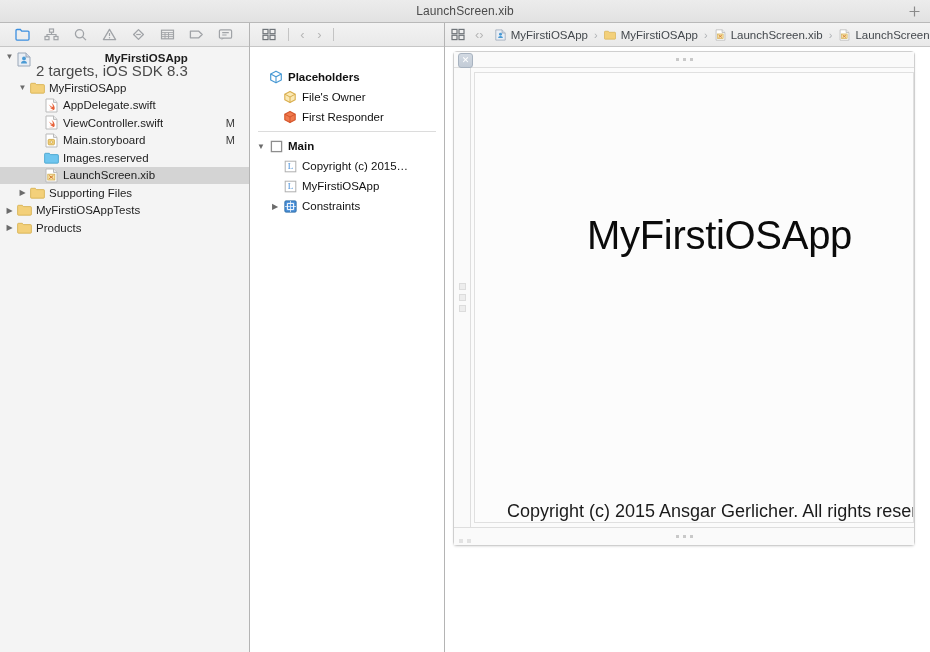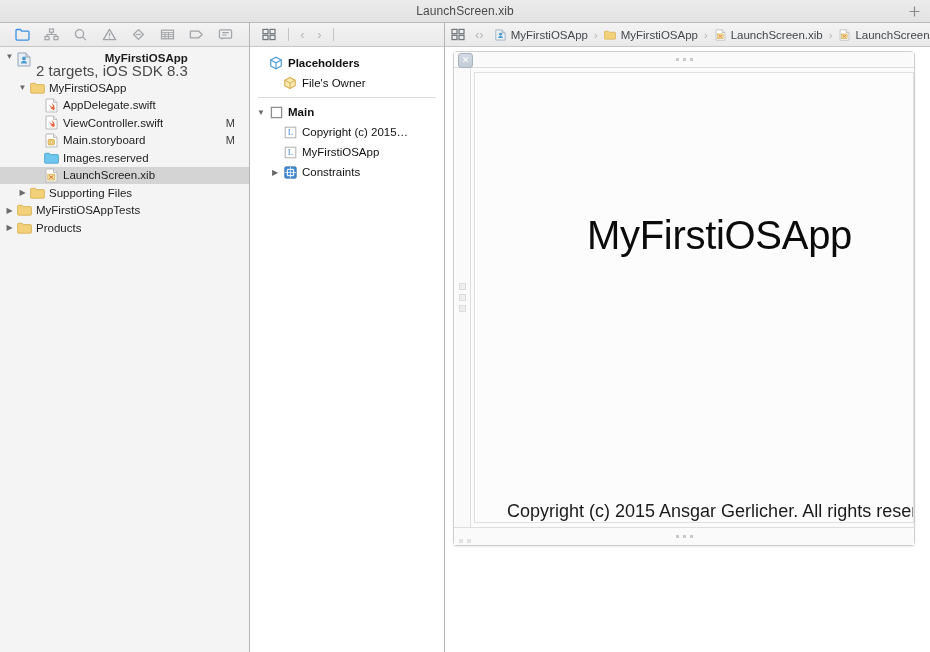--- a/index.html
+++ b/index.html
@@ -142,21 +142,21 @@
 
   
   .outline {
     width: 194px;
     min-width: 194px;
     display: flex;
     flex-direction: column;
     background: #ffffff;
     border-right: 1px solid #b4b4b4;
   }
-  .outline-pad { padding-top: 6px; }
+  .outline-pad { padding-top: 20px; }
   .orow {
     height: 20px;
     display: flex;
     align-items: center;
     font-size: 11.5px;
     color: #111;
     white-space: nowrap;
   }
   .orow .disc { width: 14px; min-width: 14px; }
   .obold { font-weight: bold; }
@@ -568,20 +568,30 @@
           <div class="disc empty" style="margin-left:18px">▶</div>
           <div class="ficon">
             <svg width="14" height="14" viewBox="0 0 14 14">
                 <path d="M7 1.4 12.2 4.2v5.6L7 12.6 1.8 9.8V4.2z" fill="#fbe9b4" stroke="#d9ae4e" stroke-width="1.1" stroke-linejoin="round"></path>
                 <path d="M1.8 4.2 7 7l5.2-2.8M7 7v5.6" fill="none" stroke="#d9ae4e" stroke-width="1"></path>
               </svg>
           </div>
           <span>File's Owner</span>
         </div>
 
+        <div class="orow">
+          <div class="disc empty" style="margin-left:18px">▶</div>
+          <div class="ficon">
+            <svg width="14" height="14" viewBox="0 0 14 14">
+                <path d="M7 1.4 12.2 4.2v5.6L7 12.6 1.8 9.8V4.2z" fill="#f07a4e" stroke="#d4542a" stroke-width="1.1" stroke-linejoin="round"></path>
+                <path d="M1.8 4.2 7 7l5.2-2.8M7 7v5.6" fill="none" stroke="#d4542a" stroke-width="1"></path>
+              </svg>
+          </div>
+          <span>First Responder</span>
+        </div>
 
         <div class="osep"></div>
 
         <div class="orow">
           <div class="disc" style="margin-left:4px">▼</div>
           <div class="ficon">
             <svg width="13" height="13" viewBox="0 0 13 13">
                 <rect x="1.4" y="1.4" width="10.2" height="10.2" fill="#ffffff" stroke="#8e8e8e" stroke-width="1.3"></rect>
               </svg>
           </div>

